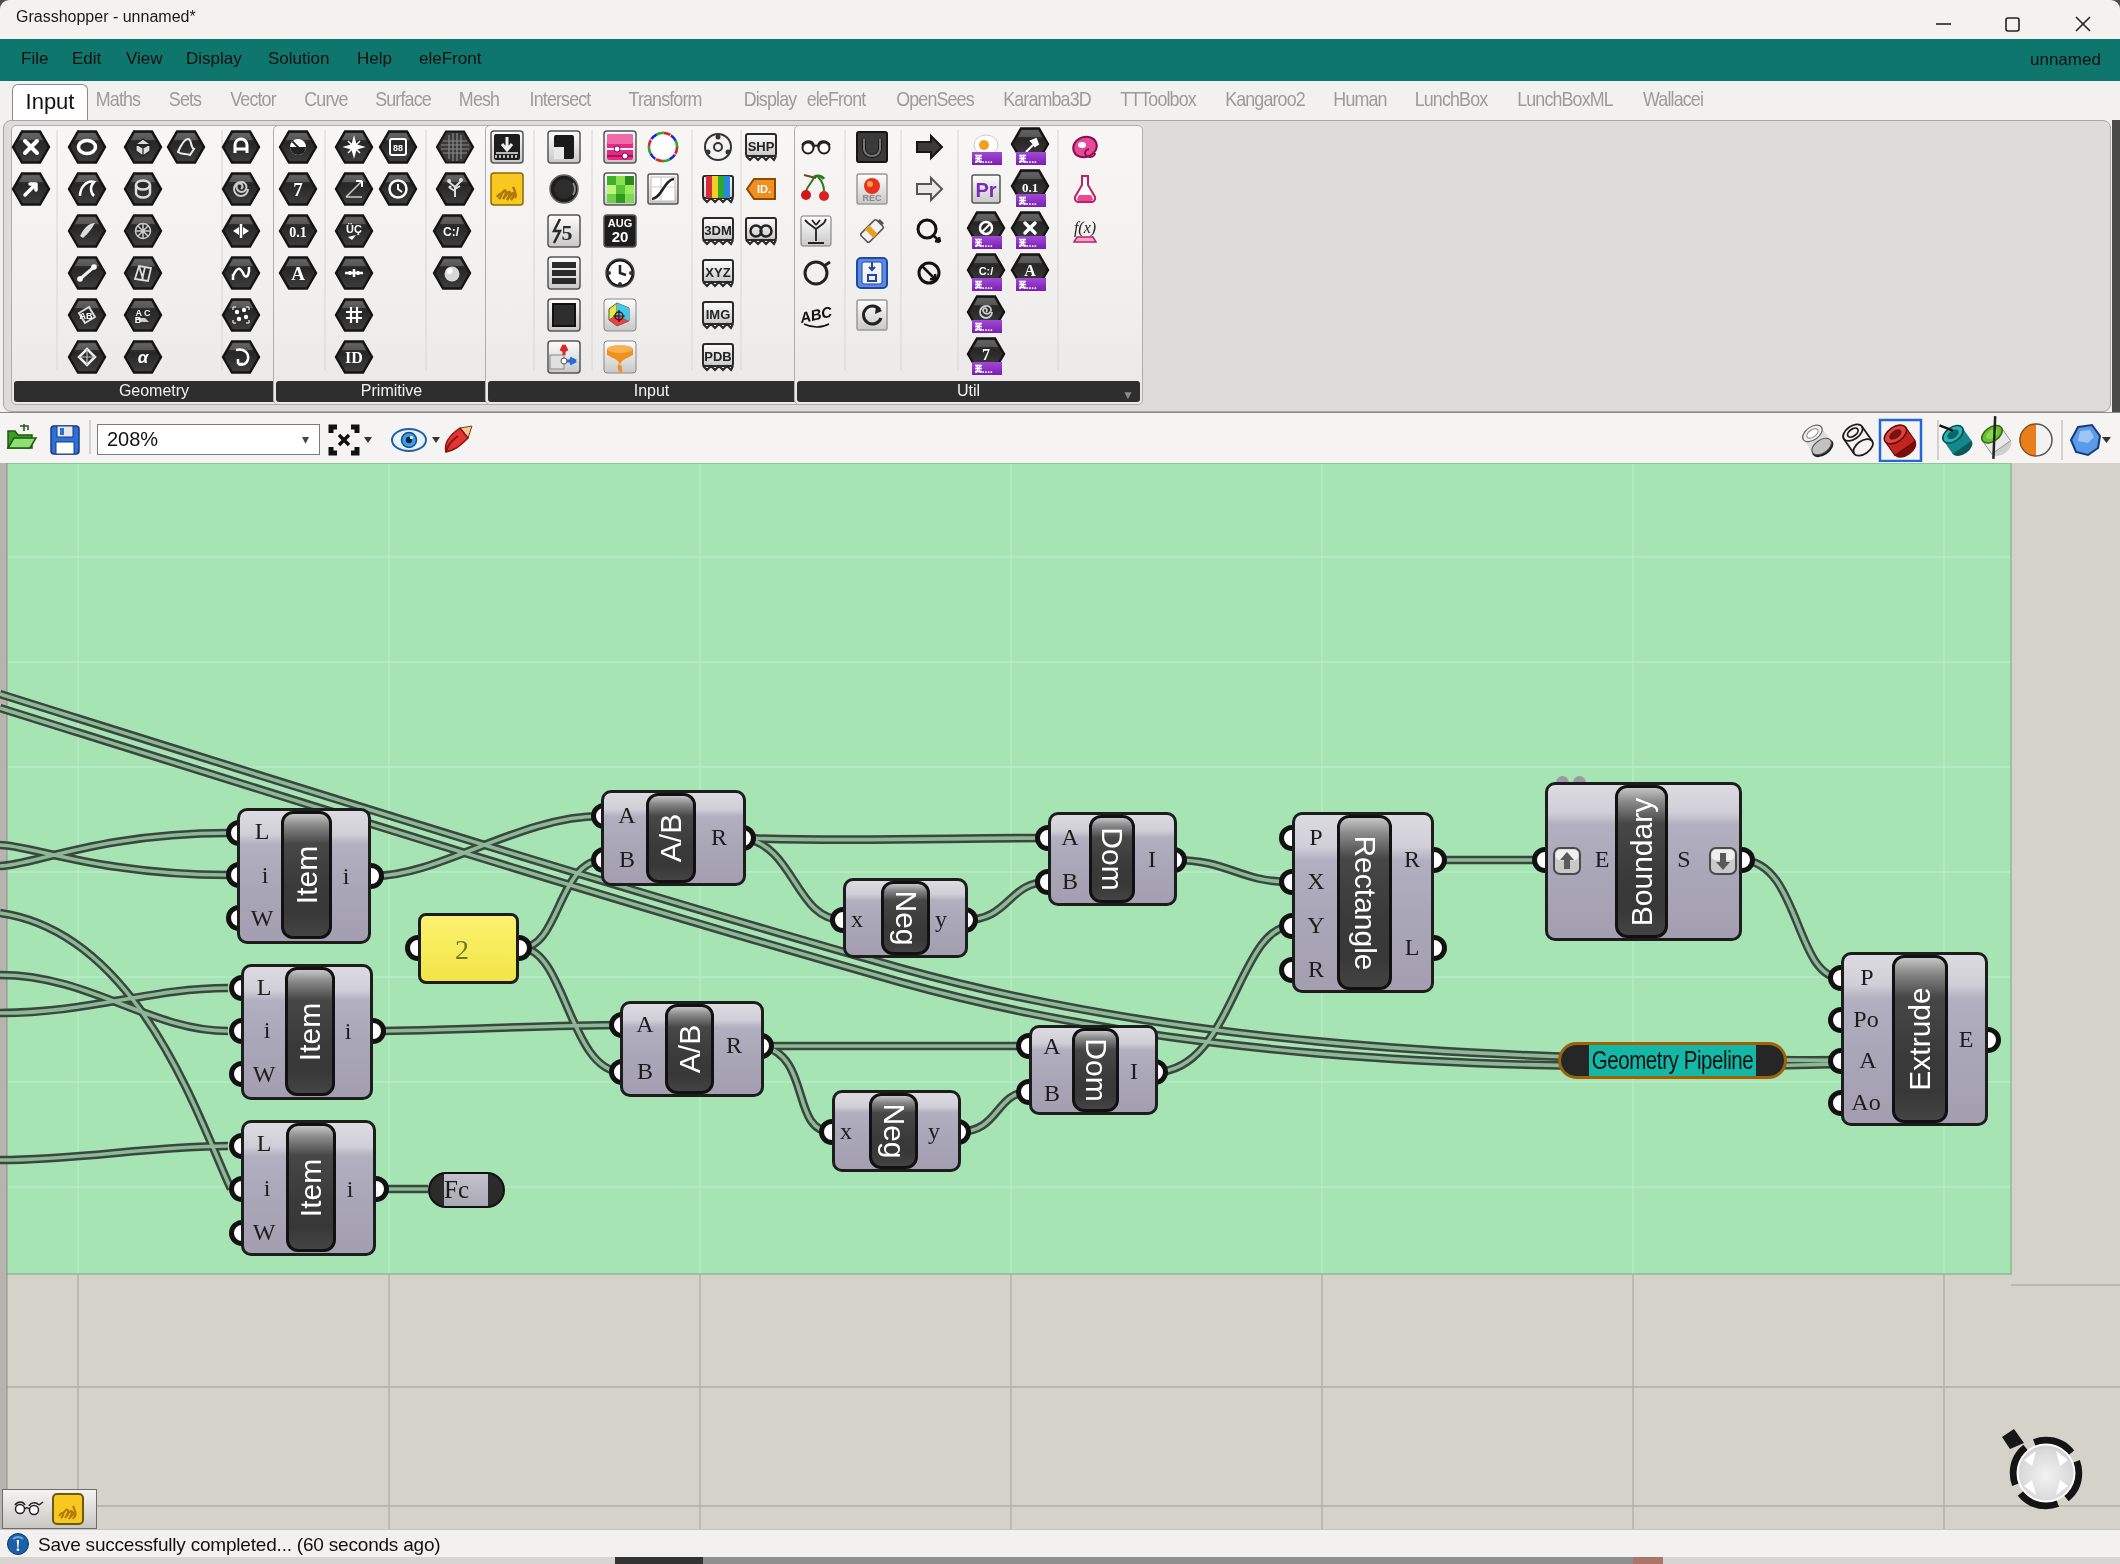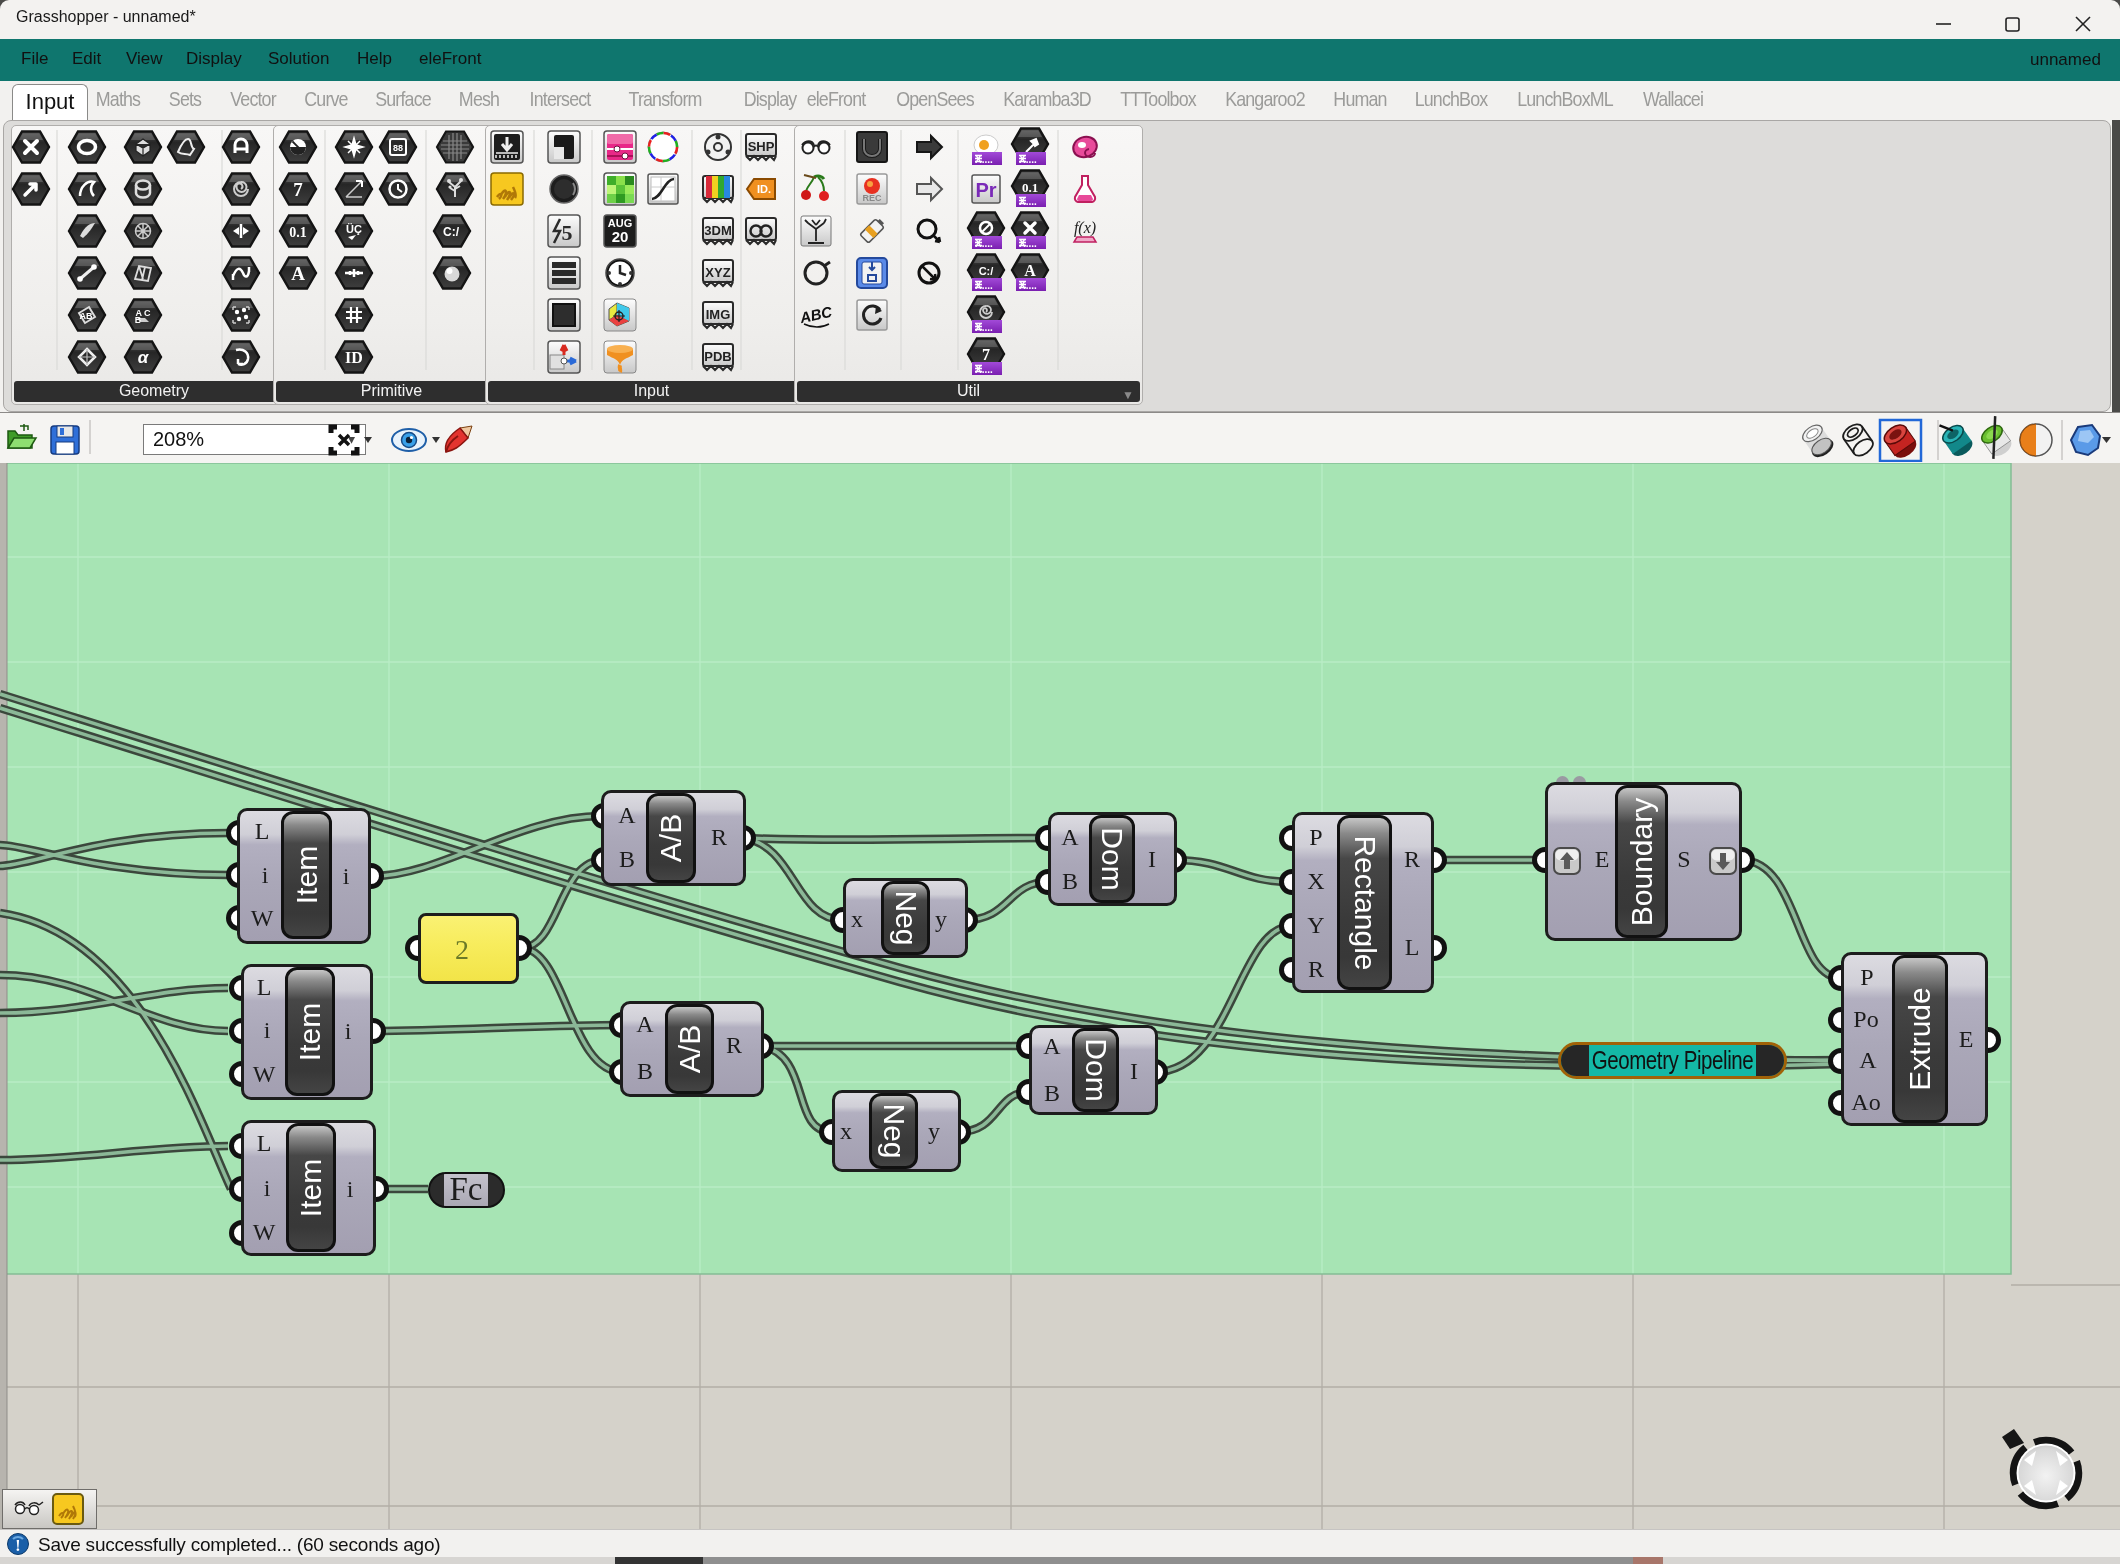--- a/index.html
+++ b/index.html
@@ -15,21 +15,21 @@
 #tabbar{position:absolute;left:0;top:81px;width:100%;height:39px;background:#f2f1ef;}
 #tabbar .tab{position:absolute;top:6px;font-size:21px;color:#9b9b99;letter-spacing:-1px;transform:translateX(-50%) scaleX(0.85);white-space:nowrap;}
 #activetab{position:absolute;left:12px;top:3px;width:74px;height:36px;background:#fff;border:1px solid #8a8a88;border-bottom:none;border-radius:6px 6px 0 0;text-align:center;font-size:22px;color:#111;line-height:34px;}
 
 #ribbon{position:absolute;left:3px;top:120px;width:2106px;height:290px;background:#dddcda;border:1px solid #a9a7a5;border-radius:8px;}
 .panel{position:absolute;top:4px;height:278px;background:linear-gradient(180deg,#f8f7f6 0%,#efeeec 70%,#e9e8e6 100%);border:1px solid #b0aeac;border-radius:5px;padding-left:30px;}
 .plabel{position:absolute;left:2px;right:2px;bottom:2px;height:21px;background:#2e2e2e;border-radius:3px;color:#f2f2f2;text-align:center;font-size:16px;line-height:20px;}
 .plabel .arr{position:absolute;right:6px;top:4px;color:#8a8a8a;font-size:12px;}
 
 #tbar2{position:absolute;left:0;top:412px;width:100%;height:50px;background:#f5f4f2;border-top:1px solid #8c8a88;border-bottom:1px solid #6f6d6a;}
-#combo{position:absolute;left:97px;top:11px;width:212px;height:29px;background:#fff;border:1px solid #7a7a7a;font-size:20px;line-height:28px;padding-left:9px;color:#111;margin-left:46px;}
+#combo{position:absolute;left:97px;top:11px;width:212px;height:29px;background:#fff;border:1px solid #7a7a7a;font-size:20px;line-height:28px;padding-left:9px;color:#111;}
 
 #canvas{position:absolute;left:0;top:463px;width:2120px;height:1066px;}
 
 .comp{position:absolute;border:3px solid #1d1d1d;border-radius:10px;background:linear-gradient(180deg,#dcdbe1 0%,#d0cfd7 18%,#b2afc0 26%,#aaa7b8 55%,#a39fb1 100%);box-sizing:border-box;}
 .cap{position:absolute;border:3px solid #111;border-radius:12px;background:linear-gradient(180deg,#c6c6c6 0%,#8a8a8a 9%,#474747 24%,#3a3a3a 60%,#383838 82%,#444444 100%);box-sizing:border-box;}
 .cap span{position:absolute;color:#fff;font-size:30px;font-family:"Liberation Sans",sans-serif;white-space:nowrap;}
 .port{position:absolute;font-family:"Liberation Serif",serif;color:#1c1c1c;font-size:24px;white-space:nowrap;transform:translateZ(0);}
 
 #sbar{position:absolute;left:0;top:1529px;width:2120px;height:28px;background:#f2f1ef;border-top:1px solid #c6c4c2;}
 #sbar .msg{position:absolute;left:38px;top:4px;font-size:19px;letter-spacing:-0.2px;color:#111;}
@@ -939,21 +939,21 @@
       <span style="left:50%;top:50%;transform:translate(-50%,-50%) rotate(-90deg)">Extrude</span>
     </div>
   <div class="port" style="left:1852px;top:964px;width:30px;text-align:center">P</div>
   <div class="port" style="left:1846px;top:1006px;width:40px;text-align:center">Po</div>
   <div class="port" style="left:1853px;top:1047px;width:30px;text-align:center">A</div>
   <div class="port" style="left:1846px;top:1089px;width:40px;text-align:center">Ao</div>
   <div class="port" style="left:1951px;top:1026px;width:30px;text-align:center">E</div>
 
   <div style="position:absolute;left:428px;top:1172px;width:77px;height:36px;border:2px solid #111;border-radius:18px;background:#2b2b2b;box-sizing:border-box;overflow:hidden">
     <div style="position:absolute;left:14px;right:15px;top:0;bottom:0;background:linear-gradient(180deg,#c4c2cc,#aaa8b4)"></div>
-    <div style="position:absolute;left:14px;right:15px;top:0;bottom:0;text-align:center;font-family:'Liberation Serif',serif;font-size:33px;color:#1c1c1c;line-height:31px">Fc</div>
+    <div style="position:absolute;left:14px;right:15px;top:0;bottom:0;text-align:left;font-family:'Liberation Serif',serif;font-size:25px;color:#1c1c1c;line-height:31px">Fc</div>
   </div>
 </div>
 <div style="position:absolute;left:2px;top:1489px;width:95px;height:40px;background:linear-gradient(180deg,#f5f4f2,#c9c7c3);border:1px solid #6f6d6a;box-sizing:border-box"></div>
 <svg style="position:absolute;left:2px;top:1489px;width:95px;height:40px" viewBox="0 0 95 40">
   <g transform="translate(25,20)">
       <path d="M-12,-4 C-9,-8 -4,-8 -2,-4 M2,-3 C4,-7 9,-7 12,-4" fill="none" stroke="#222" stroke-width="1.5"></path>
       <circle cx="-7" cy="0" r="4.5" fill="#fff" stroke="#222" stroke-width="1.5"></circle>
       <circle cx="7" cy="1" r="4.5" fill="#fff" stroke="#222" stroke-width="1.5"></circle>
       <path d="M-2.5,0 C-1,-1.5 1,-1.5 2.5,0" fill="none" stroke="#222" stroke-width="1.5"></path>
       <path d="M12,-4 L16,-7" stroke="#222" stroke-width="1.5"></path>

